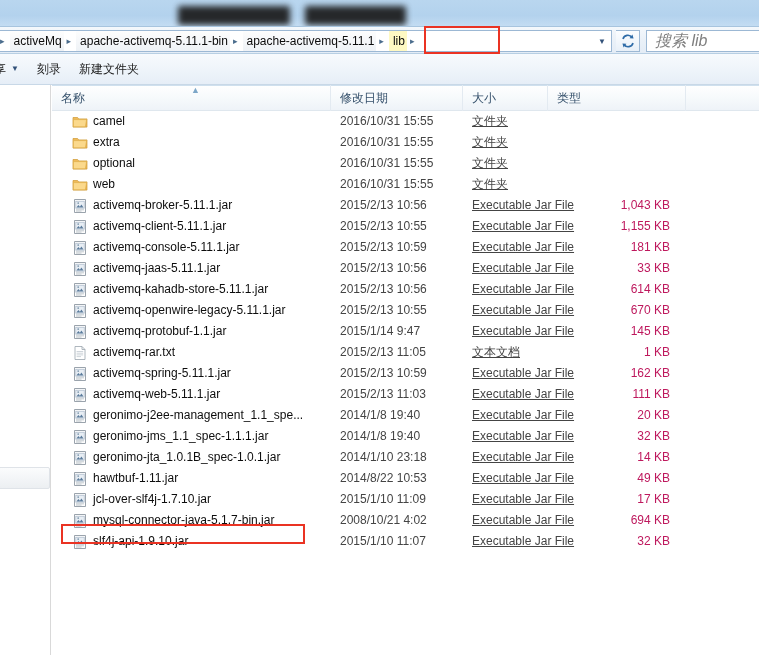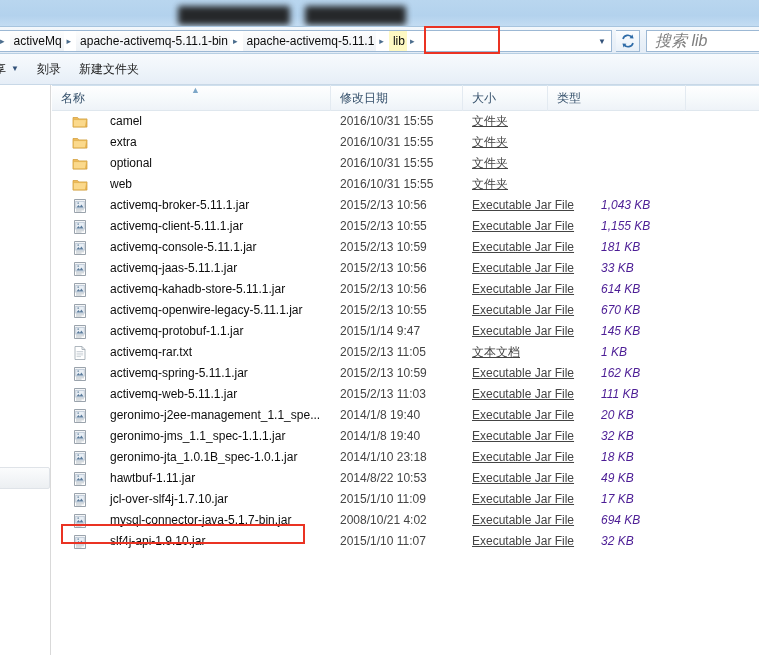--- a/index.html
+++ b/index.html
@@ -211,26 +211,26 @@
     height: 21px;
     line-height: 21px;
     overflow: hidden;
     white-space: nowrap;
   }
   .cell-name {
     width: 279px;
     padding-left: 20px;
     display: flex;
     align-items: center;
-    gap: 22px;
+    gap: 5px;
     color: #0d0d0d;
   }
   .cell-date { width: 132px; padding-left: 9px; color: #444; }
   .cell-type { width: 138px; padding-left: 9px; color: #444; text-decoration: underline; }
-  .cell-size { width: 85px; padding-right: 16px; color: #4c1d95; font-style: italic; }
+  .cell-size { width: 85px; padding-right: 16px; text-align: right; color: #be185d; }
 
   
   .ico { width: 16px; height: 16px; flex: 0 0 16px; display: block; }
 
   
   .red-rect {
     position: absolute;
     border: 2px solid #ea3323;
     pointer-events: none;
   }
@@ -586,21 +586,21 @@
               <path d="M4.4 9.6l2-2.6 1.5 1.8 1.5-2.4 2.1 3.2z" fill="#5b7c9c"></path>
               <circle cx="6.2" cy="5.1" r=".9" fill="#7e97ae"></circle>
               <g stroke="#aab4bd" stroke-width=".7">
                 <path d="M4 11.8h8M4 13.1h5.5"></path>
               </g>
             </svg>
             <span>geronimo-jta_1.0.1B_spec-1.0.1.jar</span>
           </div>
           <div class="cell cell-date">2014/1/10 23:18</div>
           <div class="cell cell-type">Executable Jar File</div>
-          <div class="cell cell-size">18 KB</div>
+          <div class="cell cell-size">14 KB</div>
         </div>
         <div class="row">
           <div class="cell cell-name">
             <svg class="ico" viewBox="0 0 16 16">
               <path d="M2.5 1.5h11v13h-11z" fill="#fdfdfd" stroke="#8f99a3" stroke-width=".9"></path>
               <rect x="3.8" y="3.2" width="8.4" height="7" fill="#e8eef4" stroke="#9fb0c1" stroke-width=".6"></rect>
               <path d="M4.4 9.6l2-2.6 1.5 1.8 1.5-2.4 2.1 3.2z" fill="#5b7c9c"></path>
               <circle cx="6.2" cy="5.1" r=".9" fill="#7e97ae"></circle>
               <g stroke="#aab4bd" stroke-width=".7">
                 <path d="M4 11.8h8M4 13.1h5.5"></path>

